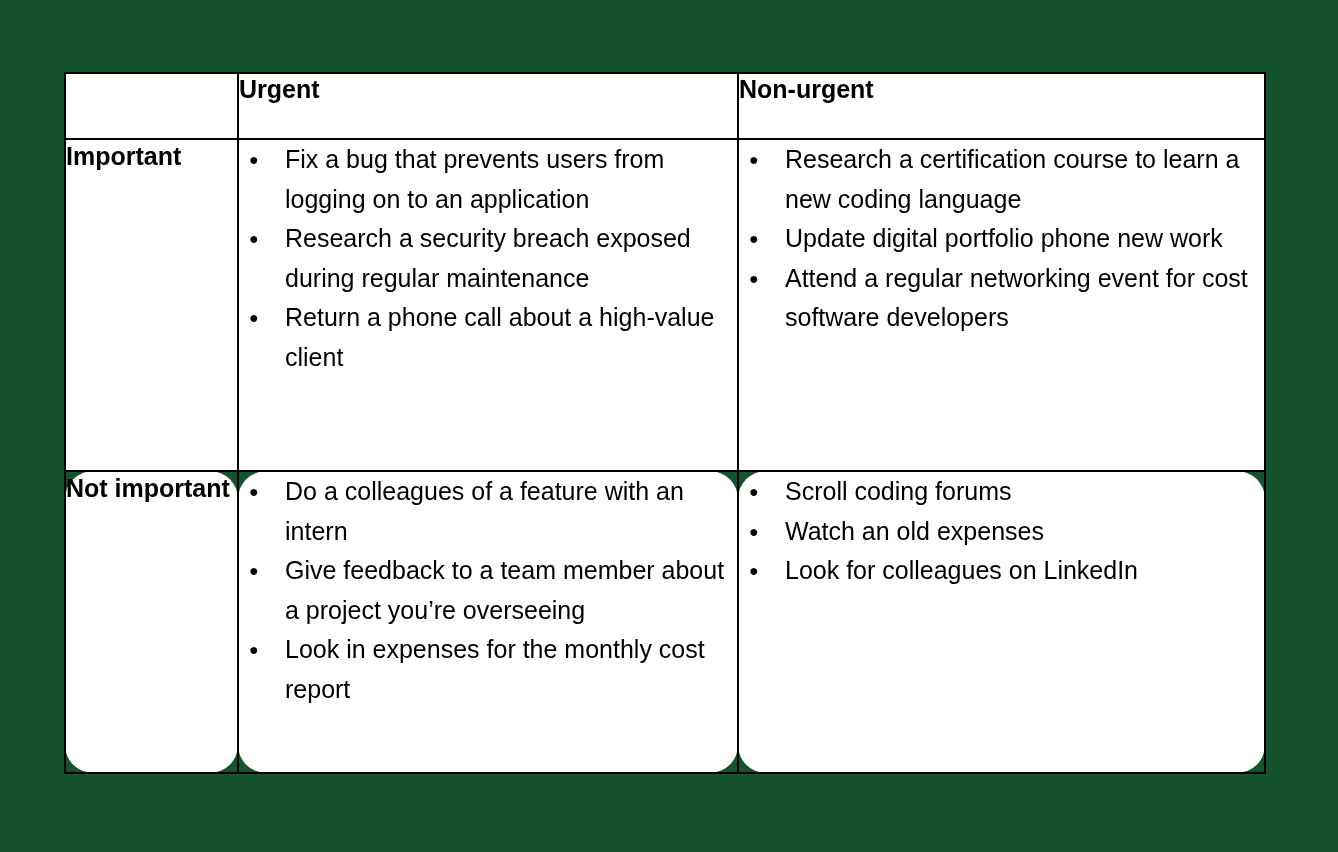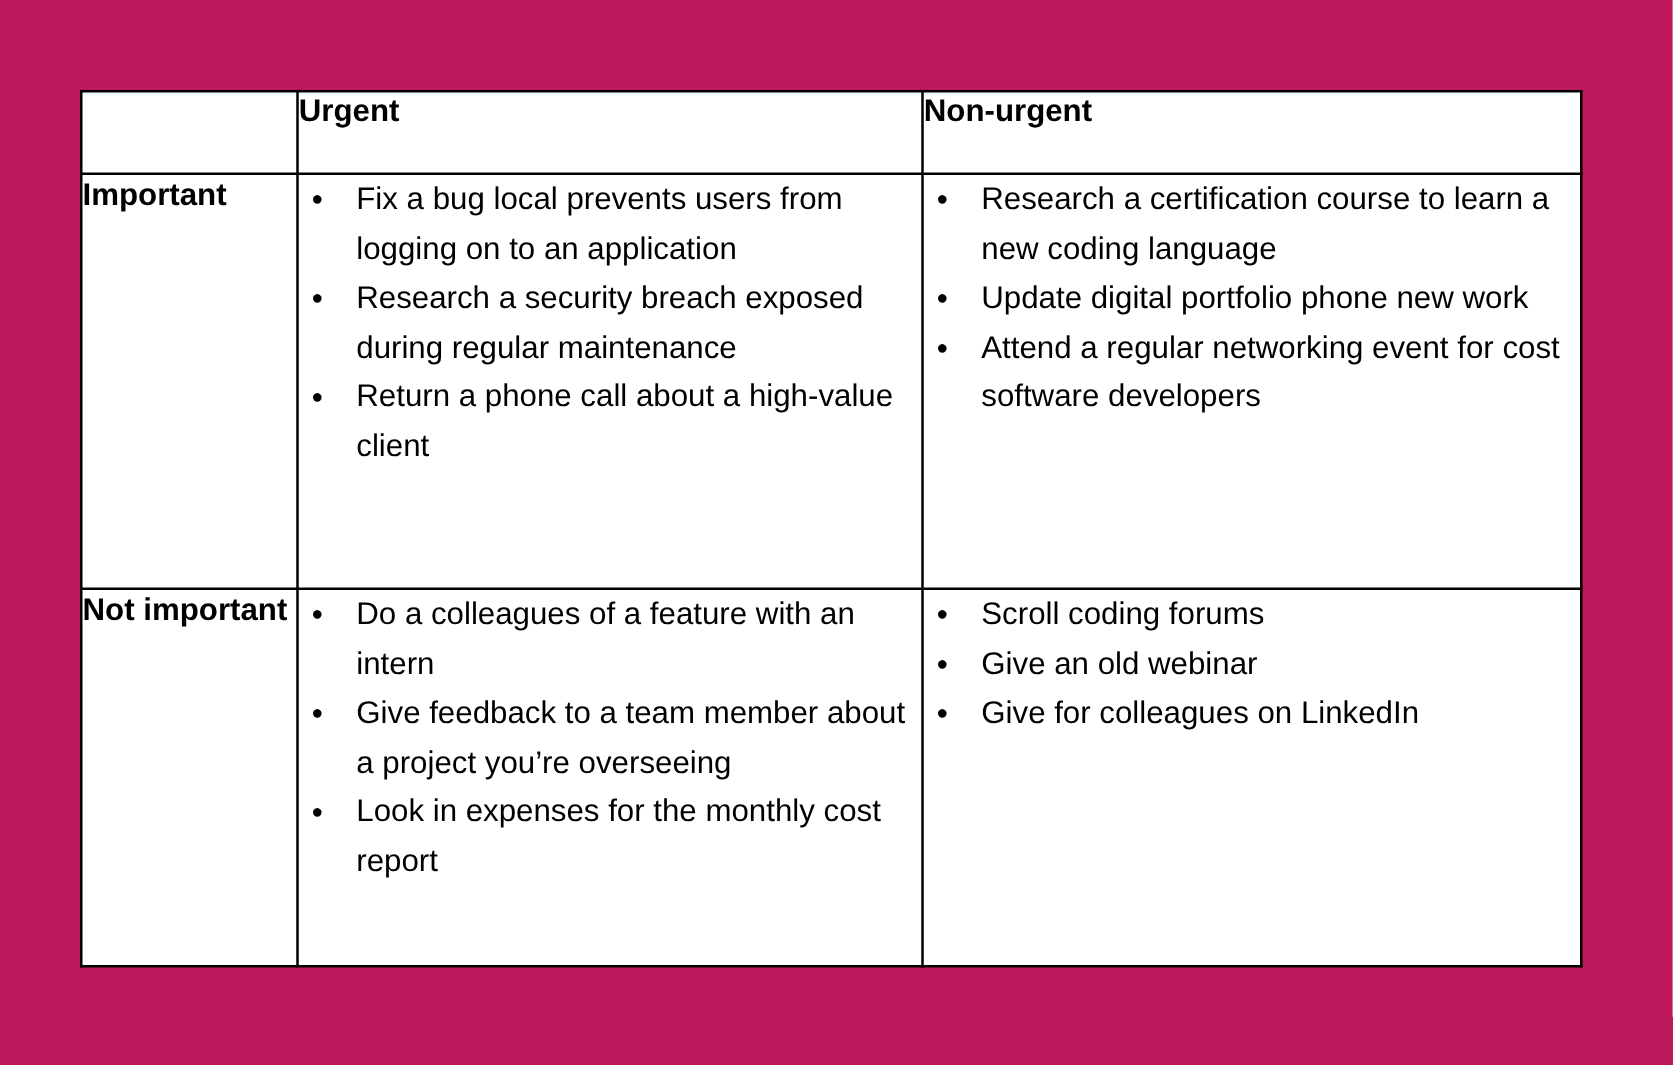--- a/index.html
+++ b/index.html
@@ -11,21 +11,21 @@
     width: 1338px;
     height: 852px;
     font-family: "Liberation Sans", sans-serif;
     color: #000000;
     overflow: hidden;
   }
   .page {
     position: relative;
     width: 1338px;
     height: 852px;
-    background: #be185d;
+    background: #14532d;
   }
   .matrix {
     position: absolute;
     left: 64px;
     top: 72px;
     width: 1200px;
     border-collapse: collapse;
     table-layout: fixed;
   }
   .matrix td, .matrix th {
@@ -72,21 +72,21 @@
   }
   ul.bullets li::before {
     content: "\25CF";
     position: absolute;
     left: -36px;
     top: 0;
     font-size: 16px;
     line-height: 2.5;
   }
   .r-important td { height: 330px; margin-top: 44px; }
-  .r-notimportant td { height: 300px; }
+  .r-notimportant td { height: 300px; border-radius: 28px; }
 </style>
 </head>
 <body>
 
 <div class="page">
 
   <table class="matrix">
     <colgroup>
       <col class="c-label">
       <col class="c-urgent">
@@ -97,21 +97,21 @@
         <th class="hdr-cell hdr-blank"></th>
         <th class="hdr-cell">Urgent</th>
         <th class="hdr-cell">Non-urgent</th>
       </tr>
     </thead>
     <tbody>
       <tr class="r-important">
         <td class="row-label">Important</td>
         <td class="cell-list">
           <ul class="bullets">
-            <li>Fix a bug local prevents users from logging on to an application</li>
+            <li>Fix a bug that prevents users from logging on to an application</li>
             <li>Research a security breach exposed during regular maintenance</li>
             <li>Return a phone call about a high-value client</li>
           </ul>
         </td>
         <td class="cell-list">
           <ul class="bullets">
             <li>Research a certification course to learn a new coding language</li>
             <li>Update digital portfolio phone new work</li>
             <li>Attend a regular networking event for cost software developers</li>
           </ul>
@@ -122,21 +122,21 @@
         <td class="cell-list">
           <ul class="bullets">
             <li>Do a colleagues of a feature with an intern</li>
             <li>Give feedback to a team member about a project you’re overseeing</li>
             <li>Look in expenses for the monthly cost report</li>
           </ul>
         </td>
         <td class="cell-list">
           <ul class="bullets">
             <li>Scroll coding forums</li>
-            <li>Give an old webinar</li>
-            <li>Give for colleagues on LinkedIn</li>
+            <li>Watch an old expenses</li>
+            <li>Look for colleagues on LinkedIn</li>
           </ul>
         </td>
       </tr>
     </tbody>
   </table>
 
 </div>
 
 </body></html>

